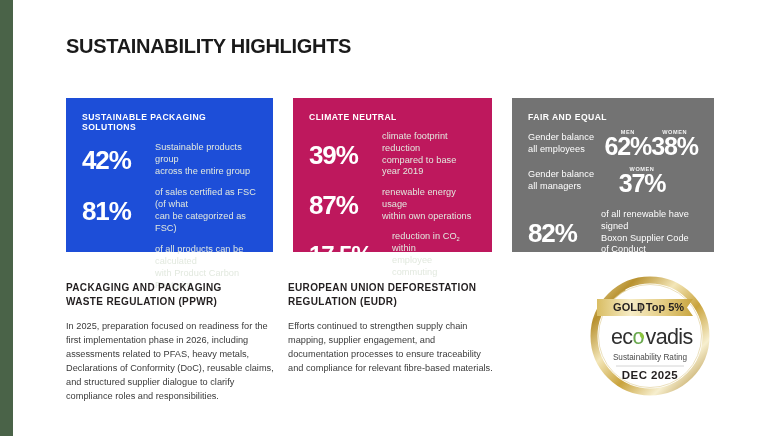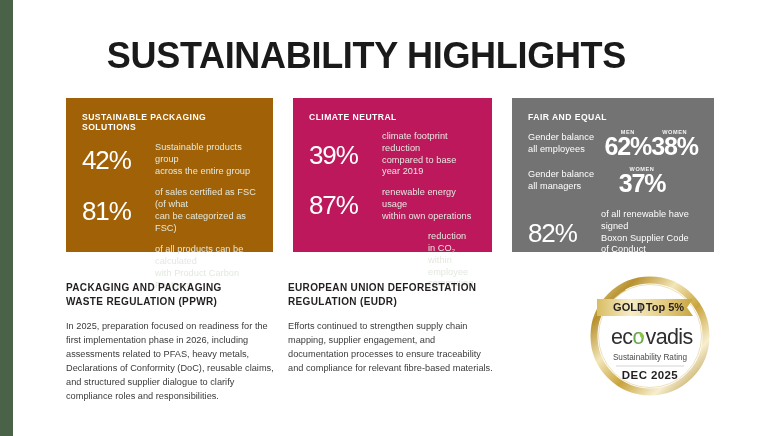--- a/index.html
+++ b/index.html
@@ -11,50 +11,49 @@
     overflow:hidden;
     color:#231f20;
   }
   .left-stripe{
     position:absolute; left:0; top:0; width:13px; height:436px;
     background:#4a6348;
   }
   
   .title{
     position:absolute; left:66px; top:35px; width:560px;
-    font-size:36px; font-weight:bold; line-height:1.14;
+    font-size:20px; font-weight:bold; line-height:1.14;
     letter-spacing:-0.3px; color:#1a1a1a;
     text-transform:uppercase;
-    text-align:right;
   }
   .title .l2{ display:block; }
   
   .panels{
     position:absolute; left:66px; top:98px;
     width:648px; height:154px;
     display:flex; gap:20px;
   }
   .panel{ position:relative; padding:14px 16px 10px 16px; }
-  .panel.p1{ width:207px; background:#a16207; }
+  .panel.p1{ width:207px; background:#1d4ed8; }
   .panel.p2{ width:199px; background:#be185d; }
   .panel.p3{ width:202px; background:#737373; }
 
   .panel-title{
     font-size:8.6px; font-weight:bold; letter-spacing:0.45px;
     color:#ffffff; text-transform:uppercase; margin-bottom:4px;
   }
   .stat{
     display:flex; align-items:center; gap:9px; margin-top:9px;
   }
   .p1 .stat{ margin-top:10px; }
   .big{
-    font-size:26px; font-weight:normal; color:#ffffff;
+    font-size:26px; font-weight:bold; color:#ffffff;
     letter-spacing:-1.1px; line-height:1; white-space:nowrap;
   }
-  .p2 .stat3 .big{ font-size:24px;margin-left:36px; }
+  .p2 .stat3 .big{ font-size:24px; }
   .desc{
     font-size:9.2px; line-height:1.28; color:#e2e9df;
     letter-spacing:0.05px;
   }
   .p3 .desc{ color:#ffffff; }
   .p1 .big, .p2 .big{ min-width:64px; }
   .p2 .stat3 .big{ min-width:74px; }
   sub{ font-size:0.62em; vertical-align:baseline; position:relative; top:2px; }
 
   

